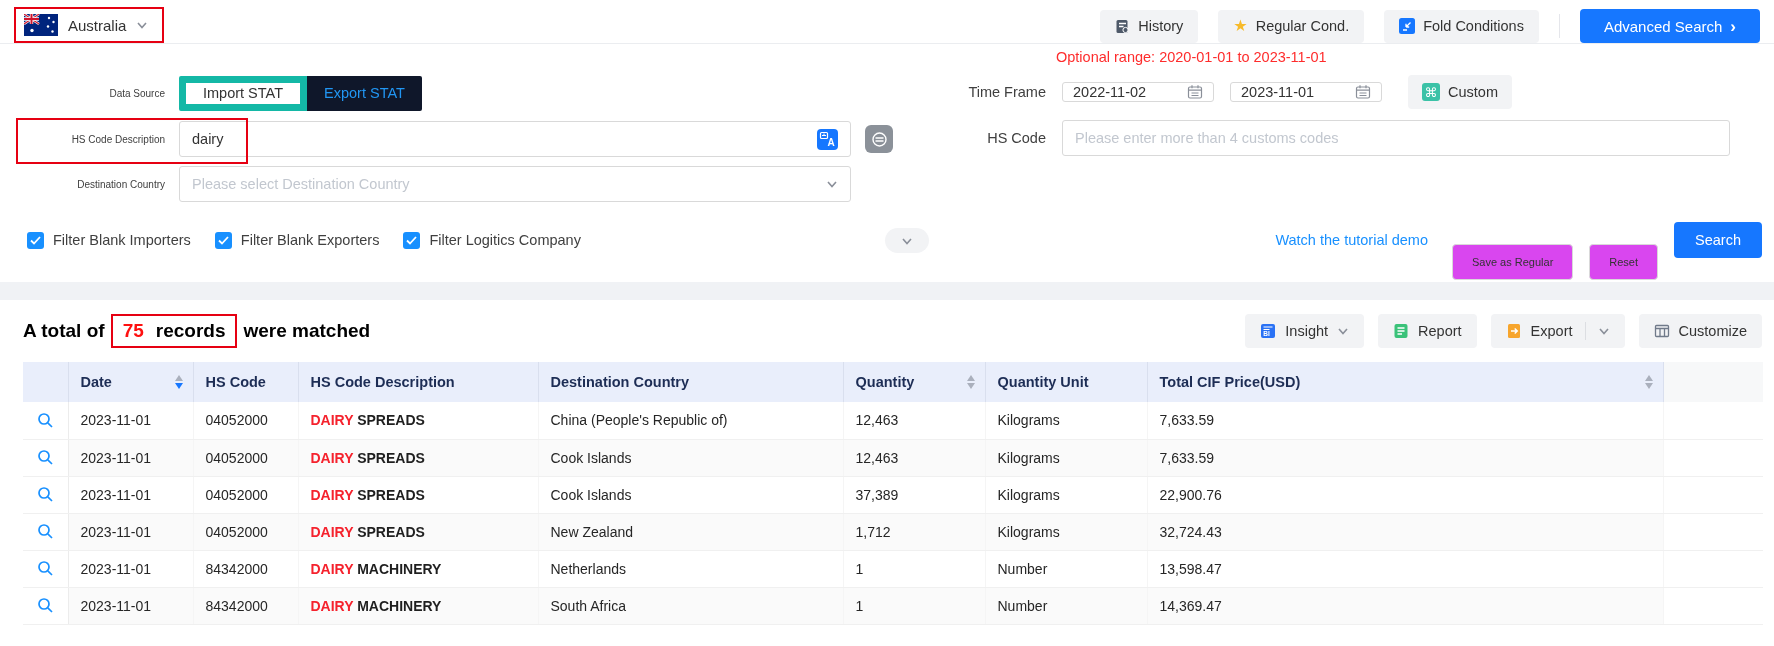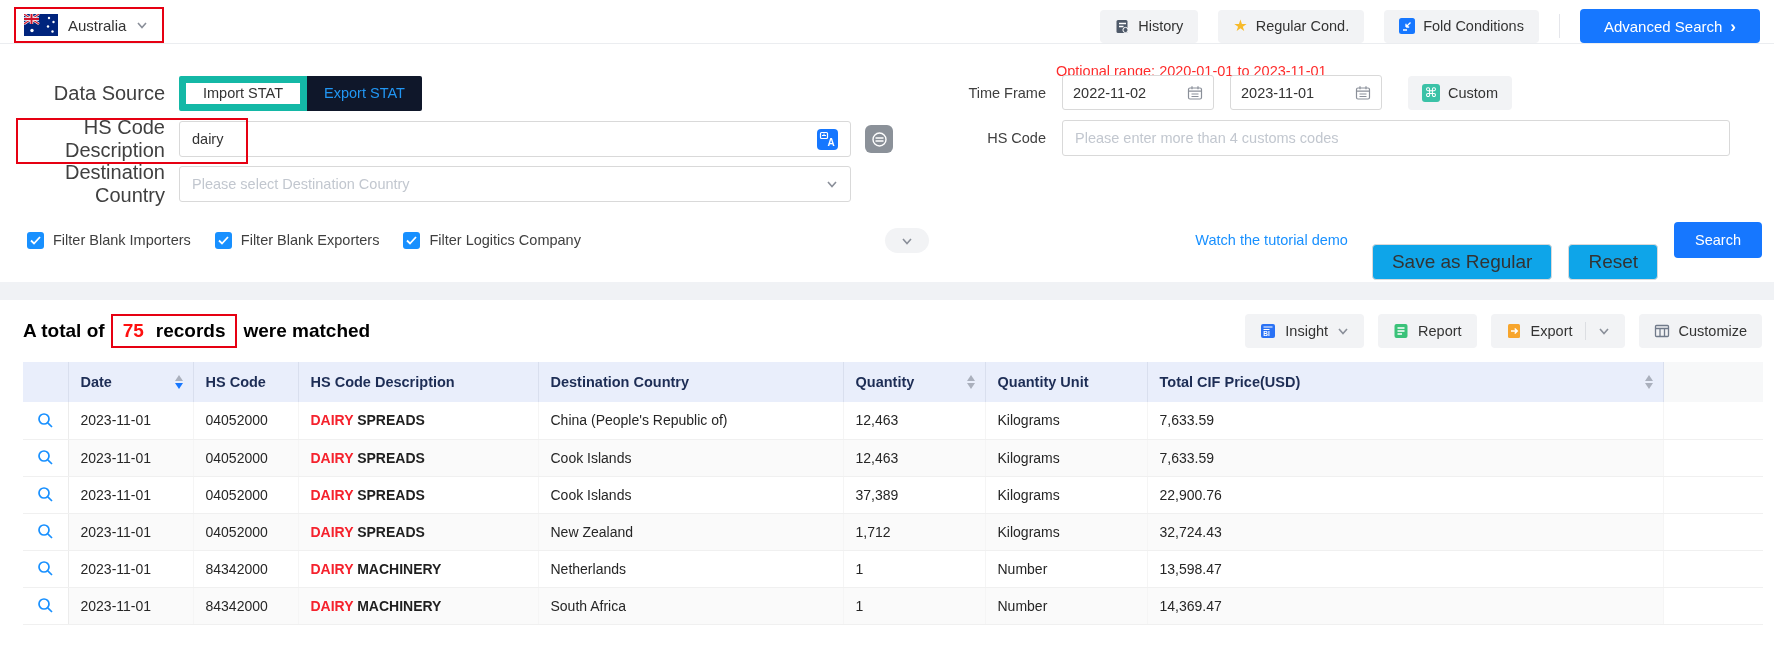--- a/index.html
+++ b/index.html
@@ -18,39 +18,39 @@
   .tbtn { background:#f2f3f5; border-radius:4px; height:33px; padding:0 15px;
     display:flex; align-items:center; gap:8px; font-size:14.5px; color:#333; cursor:pointer; border:none; }
   .tb-divider { width:1px; height:24px; background:#e5e6eb; }
   .adv-btn { background:#1677ff; color:#fff; font-size:15px; border-radius:4px;
     height:34px; padding:0 24px; display:flex; align-items:center; gap:8px; cursor:pointer; border:none; }
   .adv-arrow { font-size:17px; font-weight:bold; line-height:1; }
   .star-glyph { color:#f7ba2a; font-size:16px; line-height:1; }
 
   
   .form { position:relative; height:238px; background:#fff; }
-  .f-label { width:165px; text-align:right; margin-right:14px; font-size:20px;
+  .f-label { width:165px; text-align:right; margin-right:14px; font-size:10px;
     color:#404040; flex:none; }
   .frow { position:absolute; left:0; display:flex; align-items:center; }
   .row1 { top:31px; height:36px; }
   .row2 { top:76px; height:38px; }
   .row3 { top:122px; height:36px; }
   .row4 { top:178px; height:36px; left:27px; right:12px; }
 
   .seg { display:flex; }
   .seg-item { height:35px; padding:0 17px; display:flex; align-items:center;
     font-size:14.5px; cursor:pointer; }
   .seg-import { background:#fff; border:7px solid #14b8a6; border-radius:2px 0 0 2px; color:#333; }
   .seg-export { background:#0f172a; color:#2196f3; border-radius:0 2px 2px 0; }
 
-  .optional-range { position:absolute; left:1056px; top:19px; font-size:14.5px; color:#fe2c2c; }
+  .optional-range { position:absolute; left:1056px; top:5px; font-size:14.5px; color:#fe2c2c; }
 
   .rgroup { position:absolute; left:876px; display:flex; align-items:center; }
   .rlabel { width:170px; text-align:right; font-size:14.5px; color:#404040; flex:none; }
-  .date-input { width:152px; height:35px; border:1px solid #d9d9d9; border-radius:3px;
+  .date-input { width:152px; height:20px; border:1px solid #d9d9d9; border-radius:3px;
     display:flex; align-items:center; justify-content:space-between; padding:0 10px;
     font-size:14.5px; color:#333; margin-left:16px; cursor:pointer; background:#fff; }
   .cal-svg { width:16px; height:16px; stroke:#8a8f99; fill:none; stroke-width:1.2; }
   .custom-btn { margin-left:26px; background:#f2f3f5; height:34px; border-radius:4px;
     padding:0 14px; display:flex; align-items:center; gap:8px; font-size:14.5px; cursor:pointer; border:none; color:#333; }
   .cmd-icon { width:18px; height:18px; background:#3bc2a7; border-radius:3px; color:#fff;
     font-size:13px; display:flex; align-items:center; justify-content:center; line-height:1; }
 
   .text-input { height:36px; border:1px solid #d9d9d9; border-radius:3px; background:#fff;
     display:flex; align-items:center; padding:0 12px; font-size:14.5px; color:#333; }
@@ -68,22 +68,22 @@
 
   .cb-item { display:flex; align-items:center; gap:9px; margin-right:24px; cursor:pointer; }
   .cb-box { width:17px; height:17px; background:#1890ff; border-radius:3px;
     display:flex; align-items:center; justify-content:center; flex:none; }
   .cb-label { font-size:14.5px; color:#404040; }
   .expand-pill { position:absolute; left:858px; top:6px; width:44px; height:25px;
     background:#f2f3f5; border-radius:13px; display:flex; align-items:center;
     justify-content:center; cursor:pointer; border:none; }
   .row4-right { margin-left:auto; display:flex; align-items:center; gap:16px; }
   .tutorial-link { color:#1890ff; font-size:14.5px; cursor:pointer; text-decoration:none; margin-right:8px; }
-  .btn-outline { height:36px; border:1px solid #d9d9d9; border-radius:4px; background:#0ea5e9;
-    padding:0 19px; font-size:19px; color:#333; cursor:pointer; display:flex; align-items:center;margin-top:44px; }
+  .btn-outline { height:36px; border:1px solid #d9d9d9; border-radius:4px; background:#d946ef;
+    padding:0 19px; font-size:11px; color:#333; cursor:pointer; display:flex; align-items:center;margin-top:44px; }
   .btn-primary { height:36px; border:none; border-radius:4px; background:#1677ff;
     padding:0 21px; font-size:14.5px; color:#fff; cursor:pointer; display:flex; align-items:center; }
 
   .band { height:18px; background:#f0f2f5; }
 
   
   .summary-row { height:62px; display:flex; align-items:center; padding:0 12px 0 23px; }
   .summary { display:flex; align-items:center; font-size:19px; font-weight:bold; color:#000; }
   .records-box { border:2px solid #e60012; display:inline-flex; align-items:center;
     gap:12px; padding:4px 10px; margin:0 6px; }

